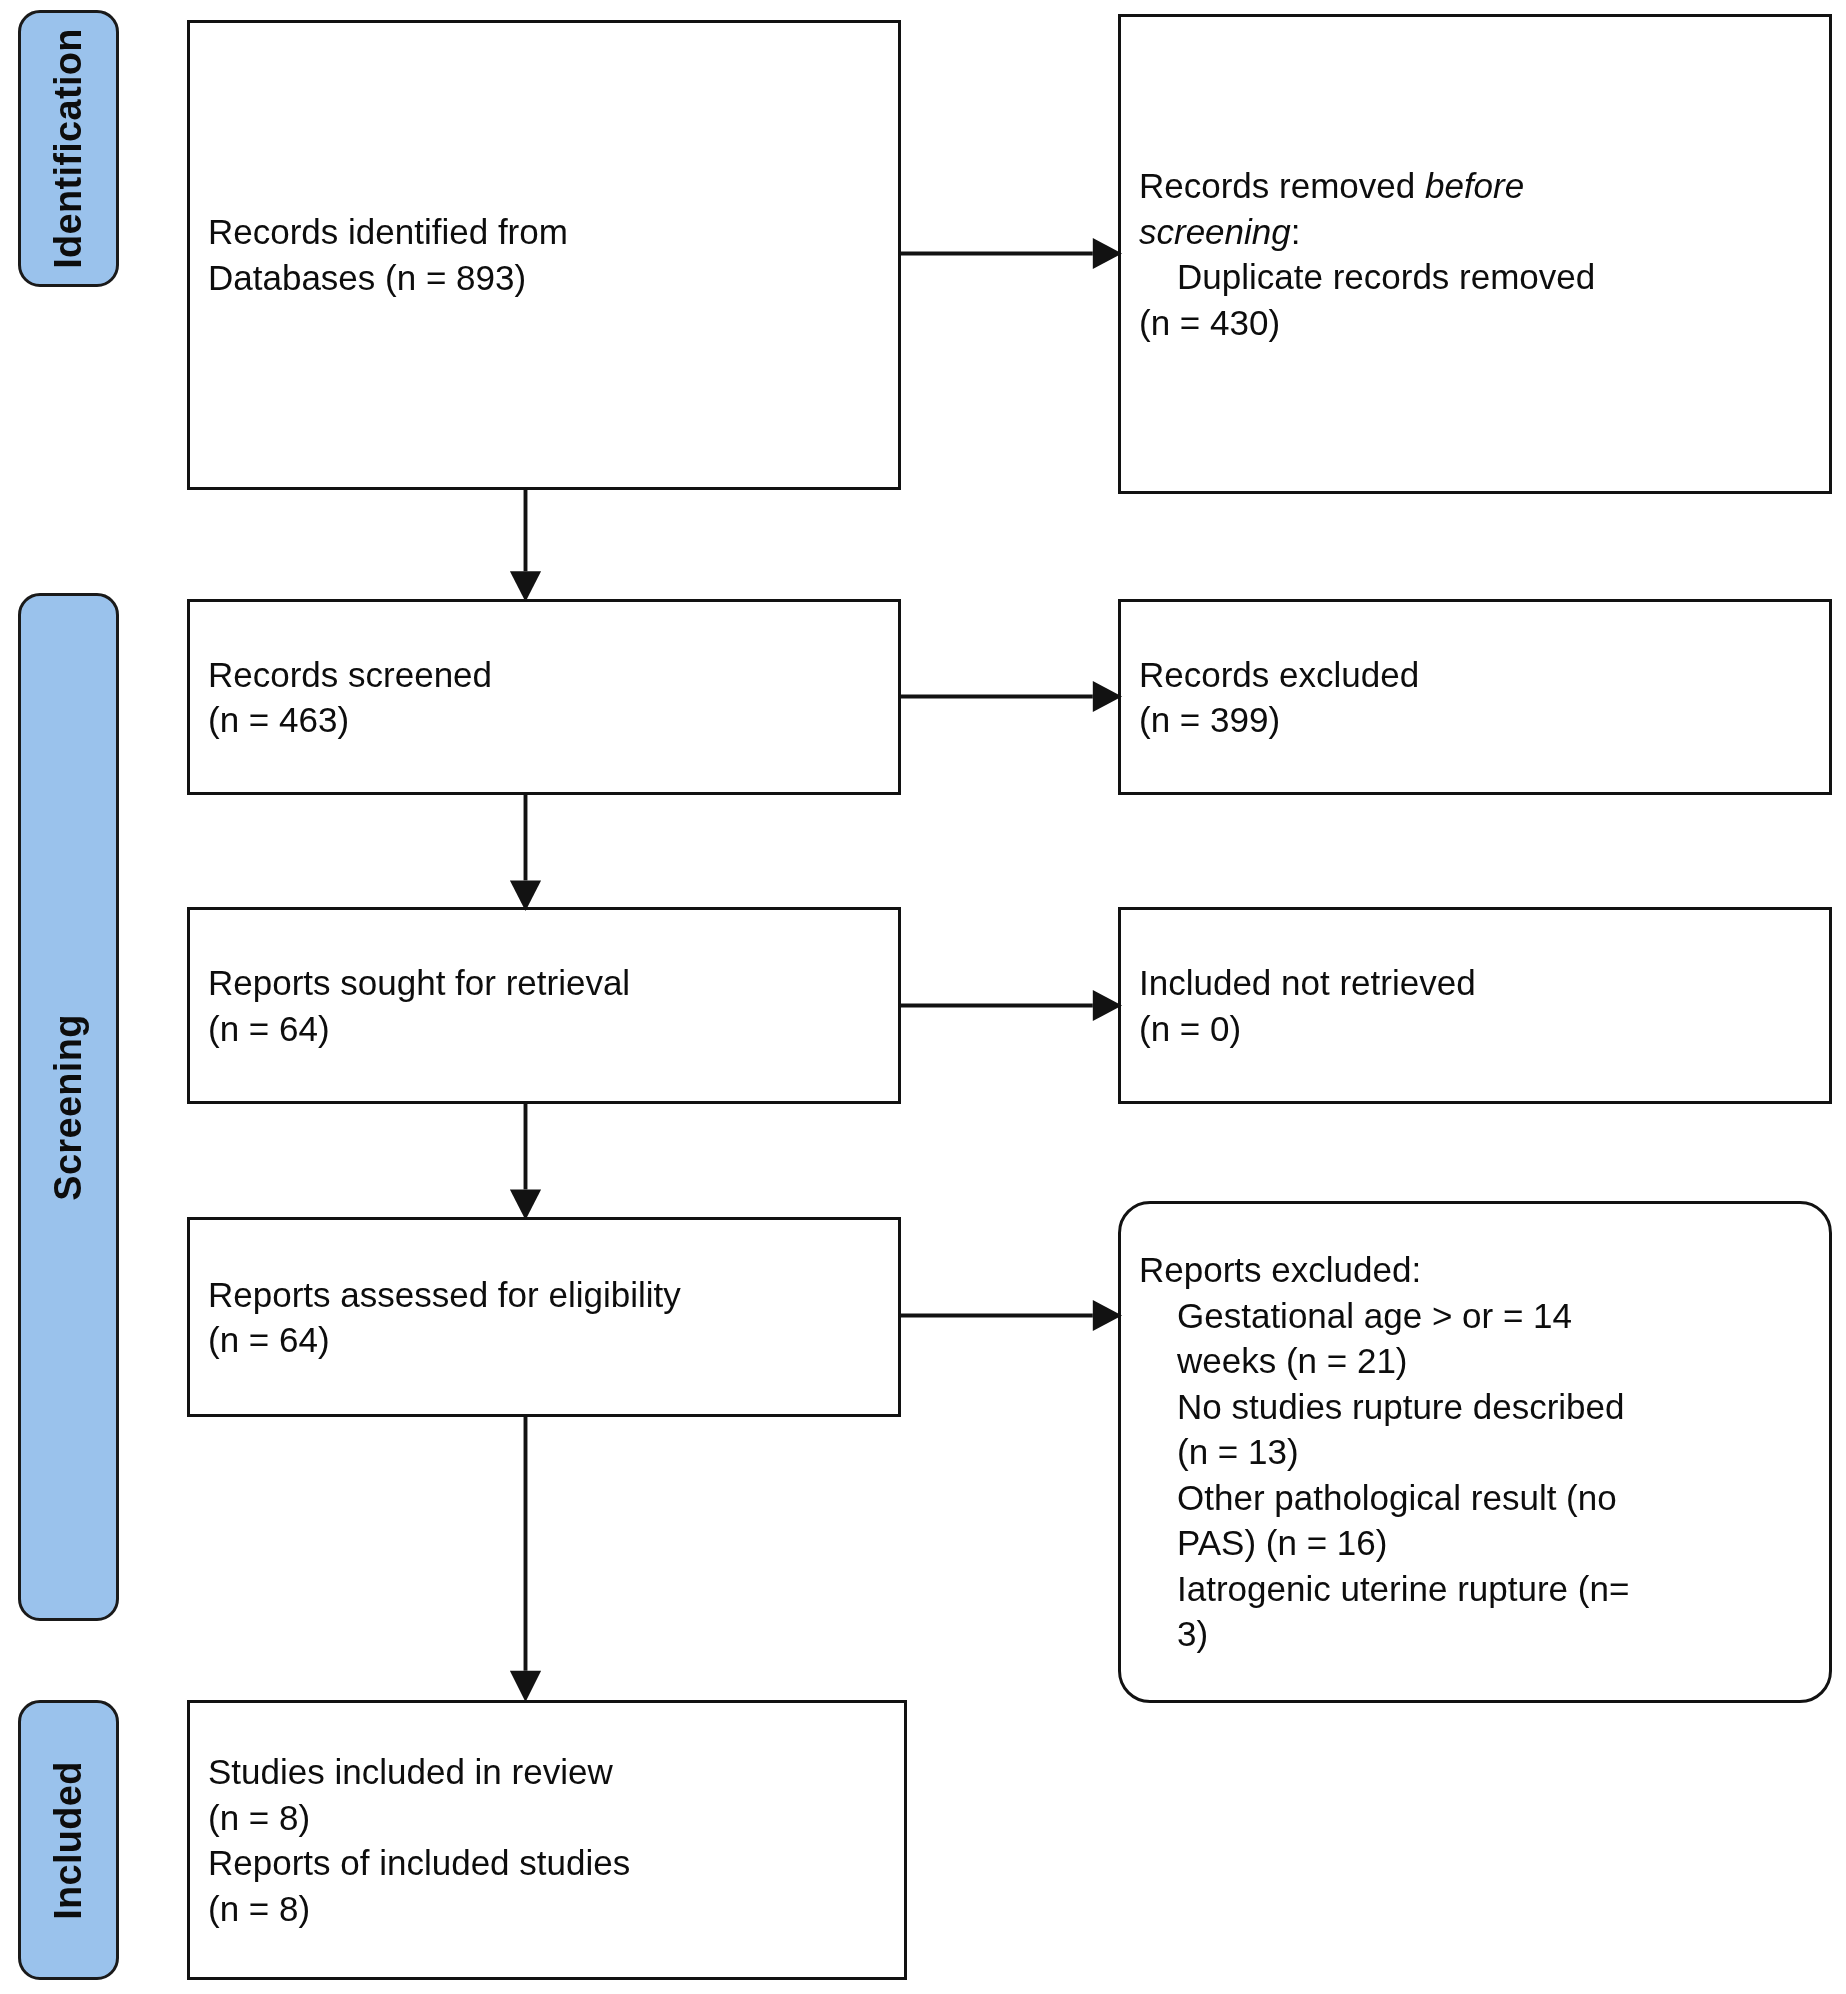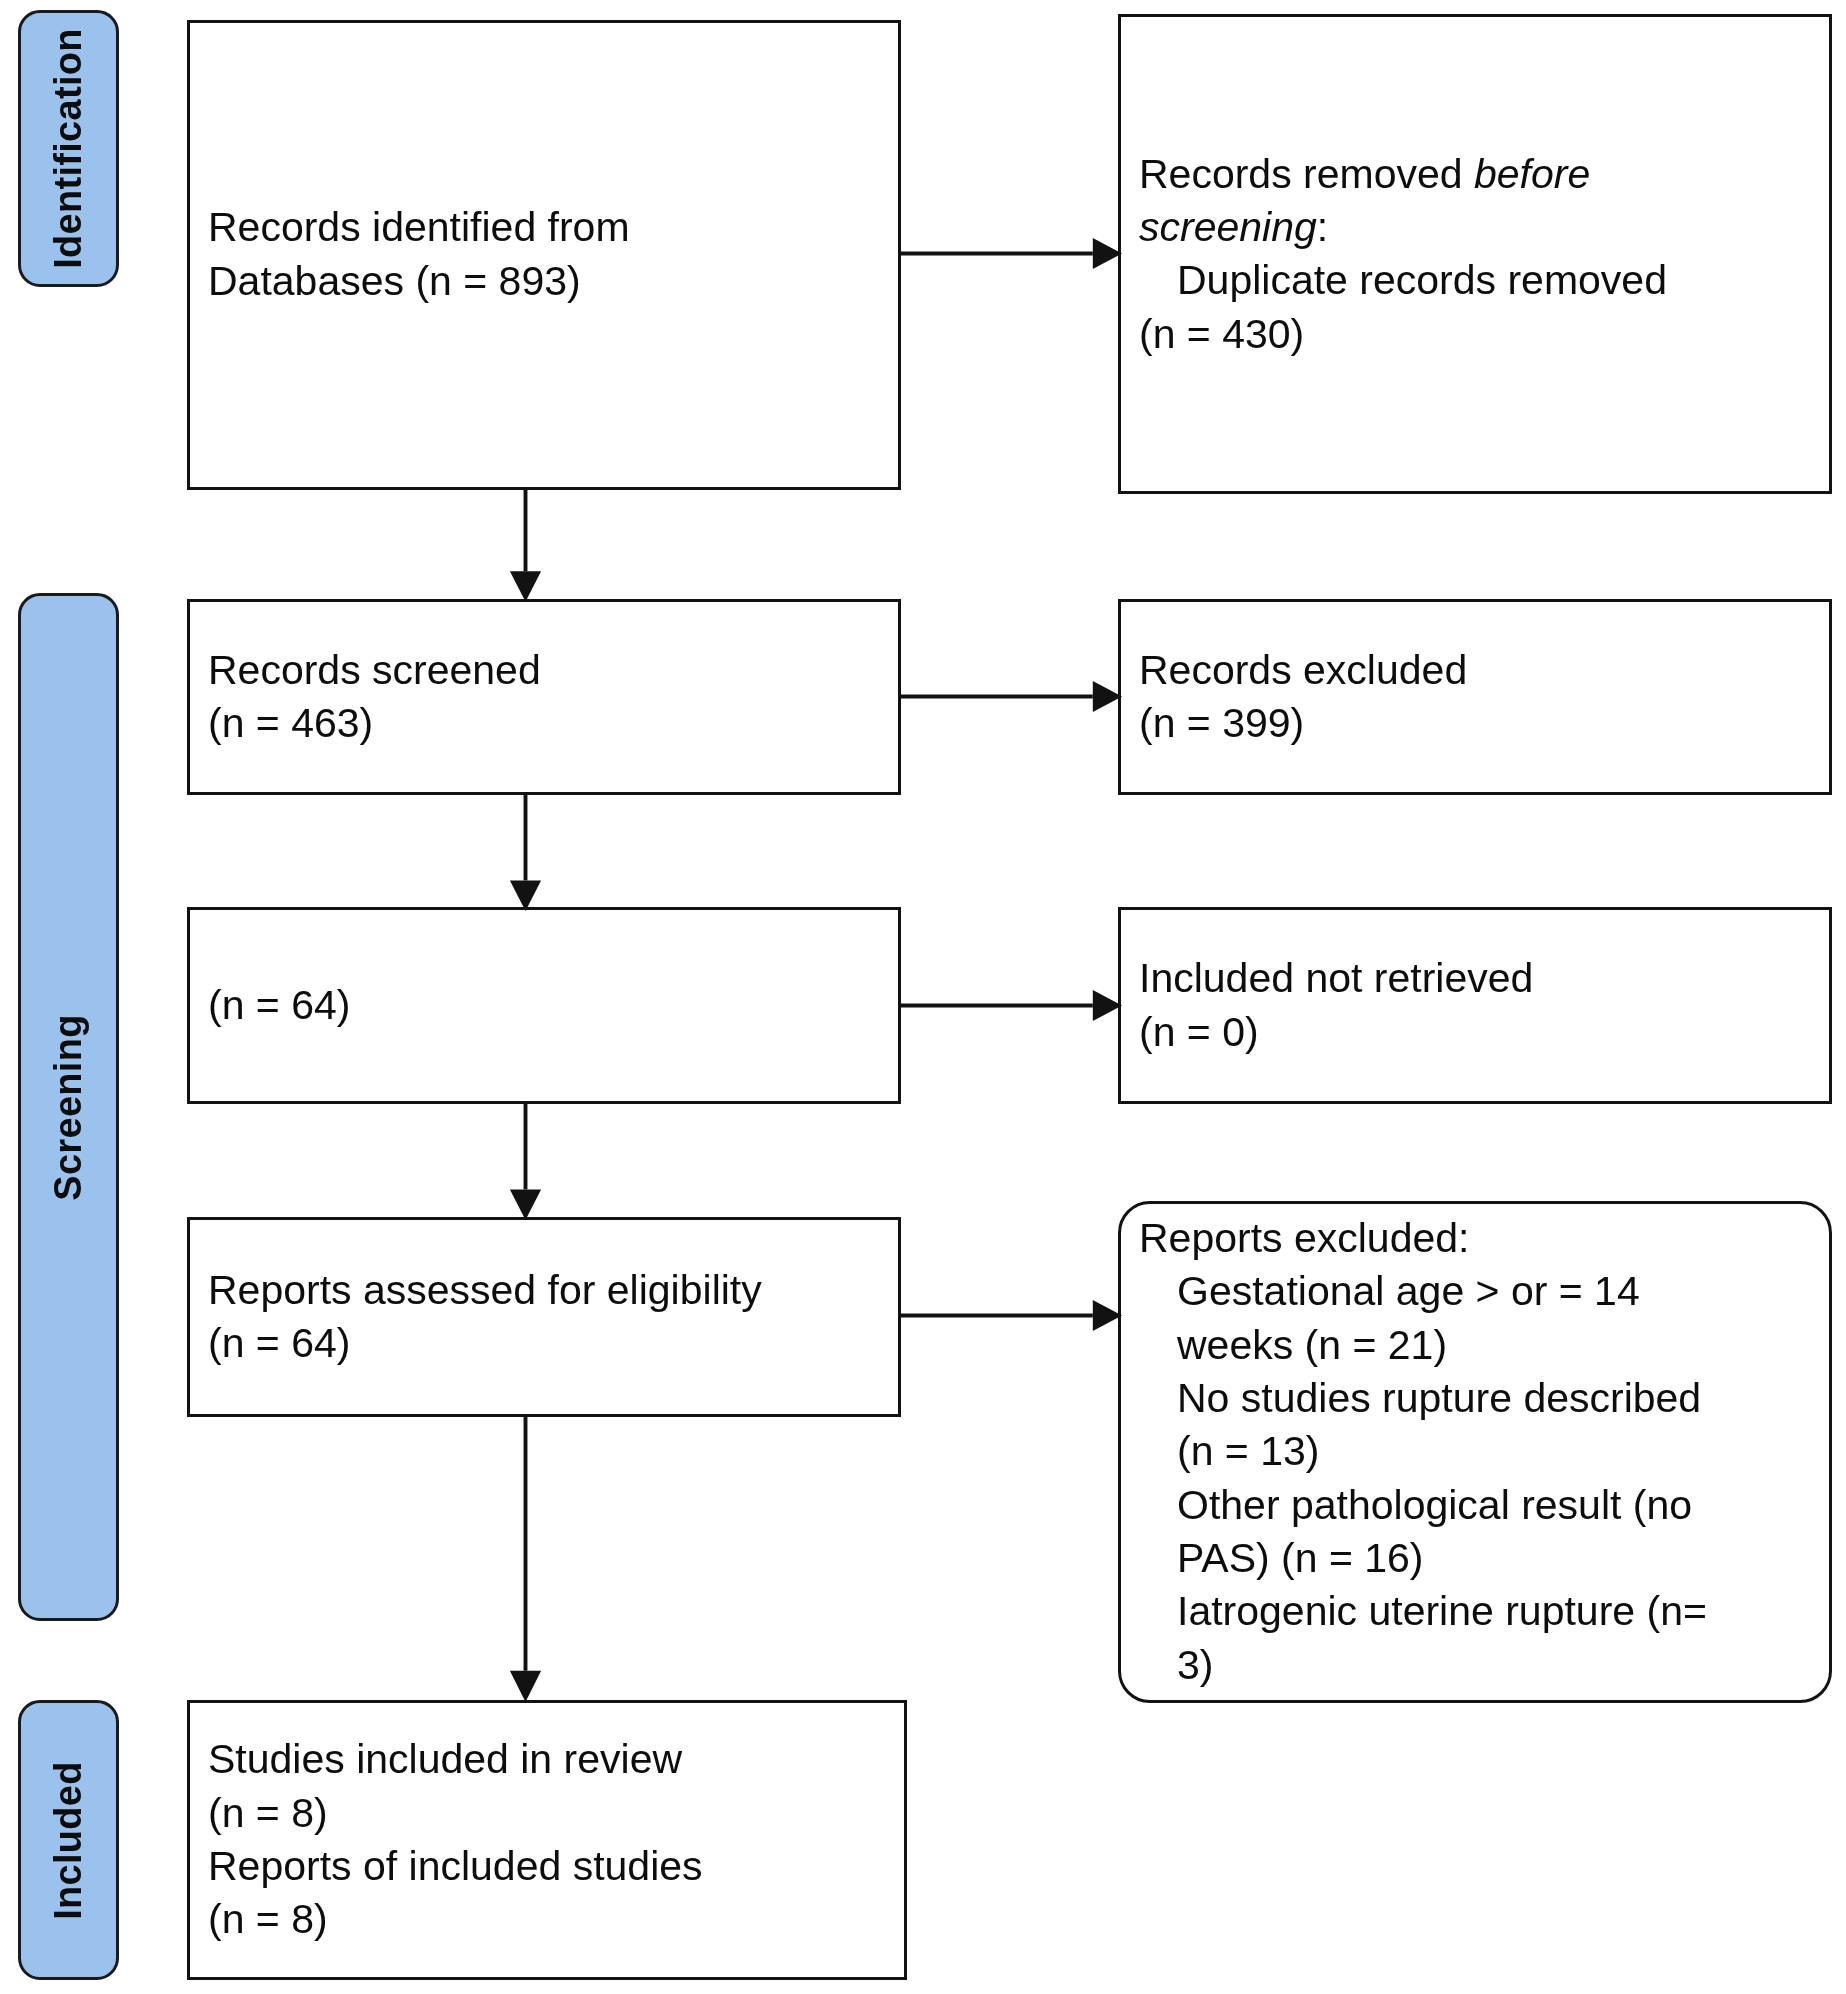--- a/index.html
+++ b/index.html
@@ -42,21 +42,21 @@
   .flow-box {
     position: absolute;
     background: #ffffff;
     border: 3.9px solid #121212;
     box-sizing: border-box;
     display: flex;
     align-items: center;
   }
   .flow-box .box-text {
     padding: 0 18px;
-    font-size: 41px;
+    font-size: 35px;
     line-height: 1.30;
     color: #0d0d0d;
     width: 100%;
   }
   .flow-box .box-text .ln {
     display: block;
     white-space: pre-wrap;
   }
   .flow-box .box-text .ln.indent {
     padding-left: 38px;
@@ -116,20 +116,21 @@
 
   <div class="flow-box" style="left:1118px; top:599px; width:714px; height:196px;">
     <div class="box-text">
       <span class="ln">Records excluded</span>
       <span class="ln">(n = 399)</span>
     </div>
   </div>
 
   <div class="flow-box" style="left:187px; top:907px; width:714px; height:197px;">
     <div class="box-text">
+      <span class="ln">Reports sought for retrieval</span>
       <span class="ln">(n = 64)</span>
     </div>
   </div>
 
   <div class="flow-box" style="left:1118px; top:907px; width:714px; height:197px;">
     <div class="box-text">
       <span class="ln">Included not retrieved</span>
       <span class="ln">(n = 0)</span>
     </div>
   </div>

